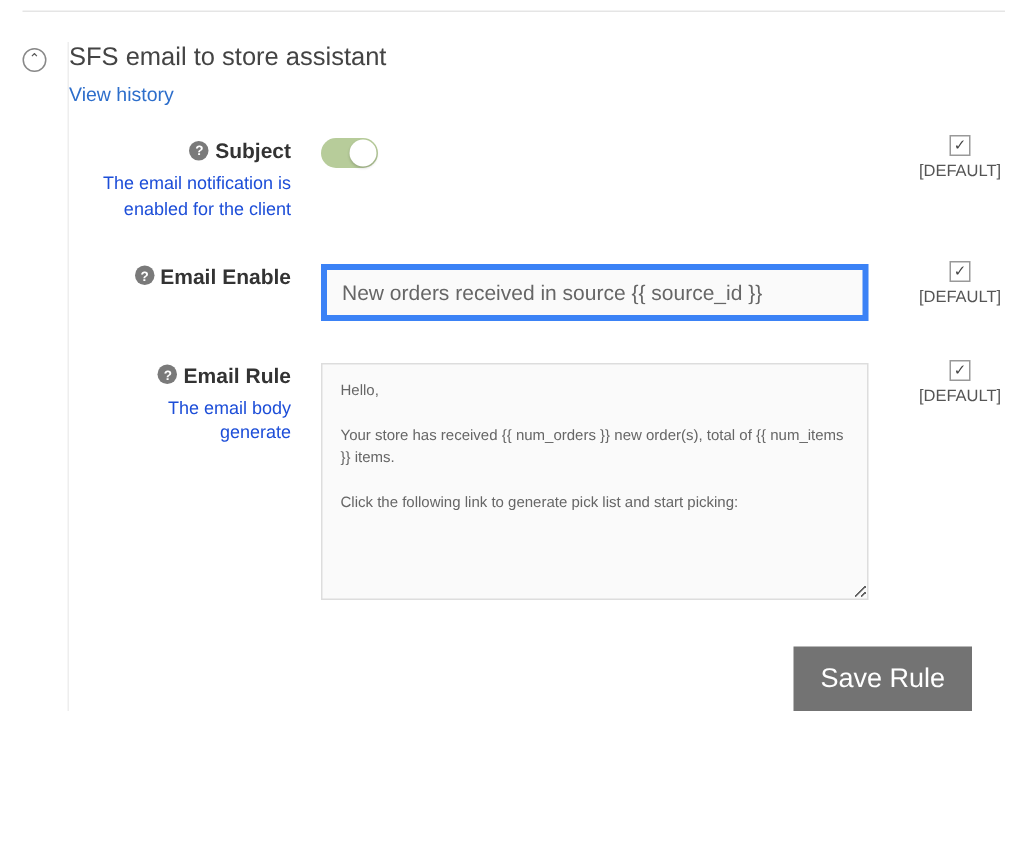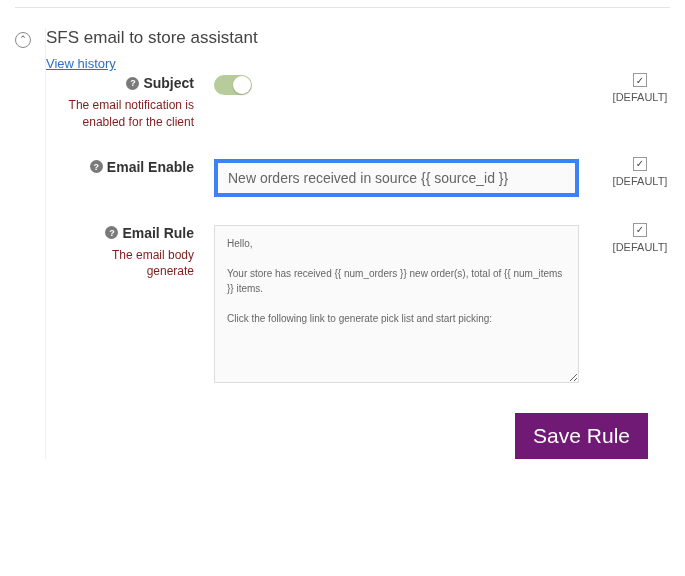--- a/index.html
+++ b/index.html
@@ -54,39 +54,38 @@
   }
   .body-col {
     flex: 1;
     border-left: 1px solid #eee;
     padding-left: 0;
   }
   .body-col-inner {
     padding-left: 0;
   }
   .header-block {
-    margin-bottom: 1px;
+    margin-bottom: 18px;
   }
   .section-title {
     font-size: 17px;
     font-weight: 400;
     color: #444;
     margin: 0 0 6px 0;
   }
   .section-desc {
     font-size: 12.5px;
     color: #777;
     margin: 0 0 8px 0;
     line-height: 1.4;
     max-width: 560px;
   }
   .view-history {
     font-size: 13px;
     color: #2d6ecb;
-    text-decoration: underline;
     cursor: pointer;
   }
   .fields {
     padding-left: 18px;
   }
   .field-row {
     display: flex;
     align-items: flex-start;
     gap: 20px;
     margin-bottom: 26px;
@@ -112,21 +111,21 @@
     color: #fff;
     border-radius: 50%;
     font-size: 9px;
     display: inline-flex;
     align-items: center;
     justify-content: center;
     font-weight: bold;
   }
   .label-desc {
     font-size: 12px;
-    color: #7f1d1d;
+    color: #1d4ed8;
     margin-top: 6px;
     line-height: 1.4;
   }
   .input-col {
     flex: 1;
     padding-top: 2px;
   }
   .default-col {
     flex: 0 0 60px;
     text-align: center;
@@ -188,25 +187,25 @@
     line-height: 1.5;
     resize: both;
   }
   .save-row {
     display: flex;
     justify-content: flex-end;
     padding-right: 22px;
     margin-top: 6px;
   }
   .save-btn {
-    background: #701a75;
+    background: #737373;
     color: #fff;
     border: none;
     padding: 11px 18px;
-    font-size: 21px;
+    font-size: 18px;
     cursor: pointer;
   }
 </style>
 </head>
 <body>
 
 <div class="page">
   <div class="top-row"></div>
 
   <div class="section">

